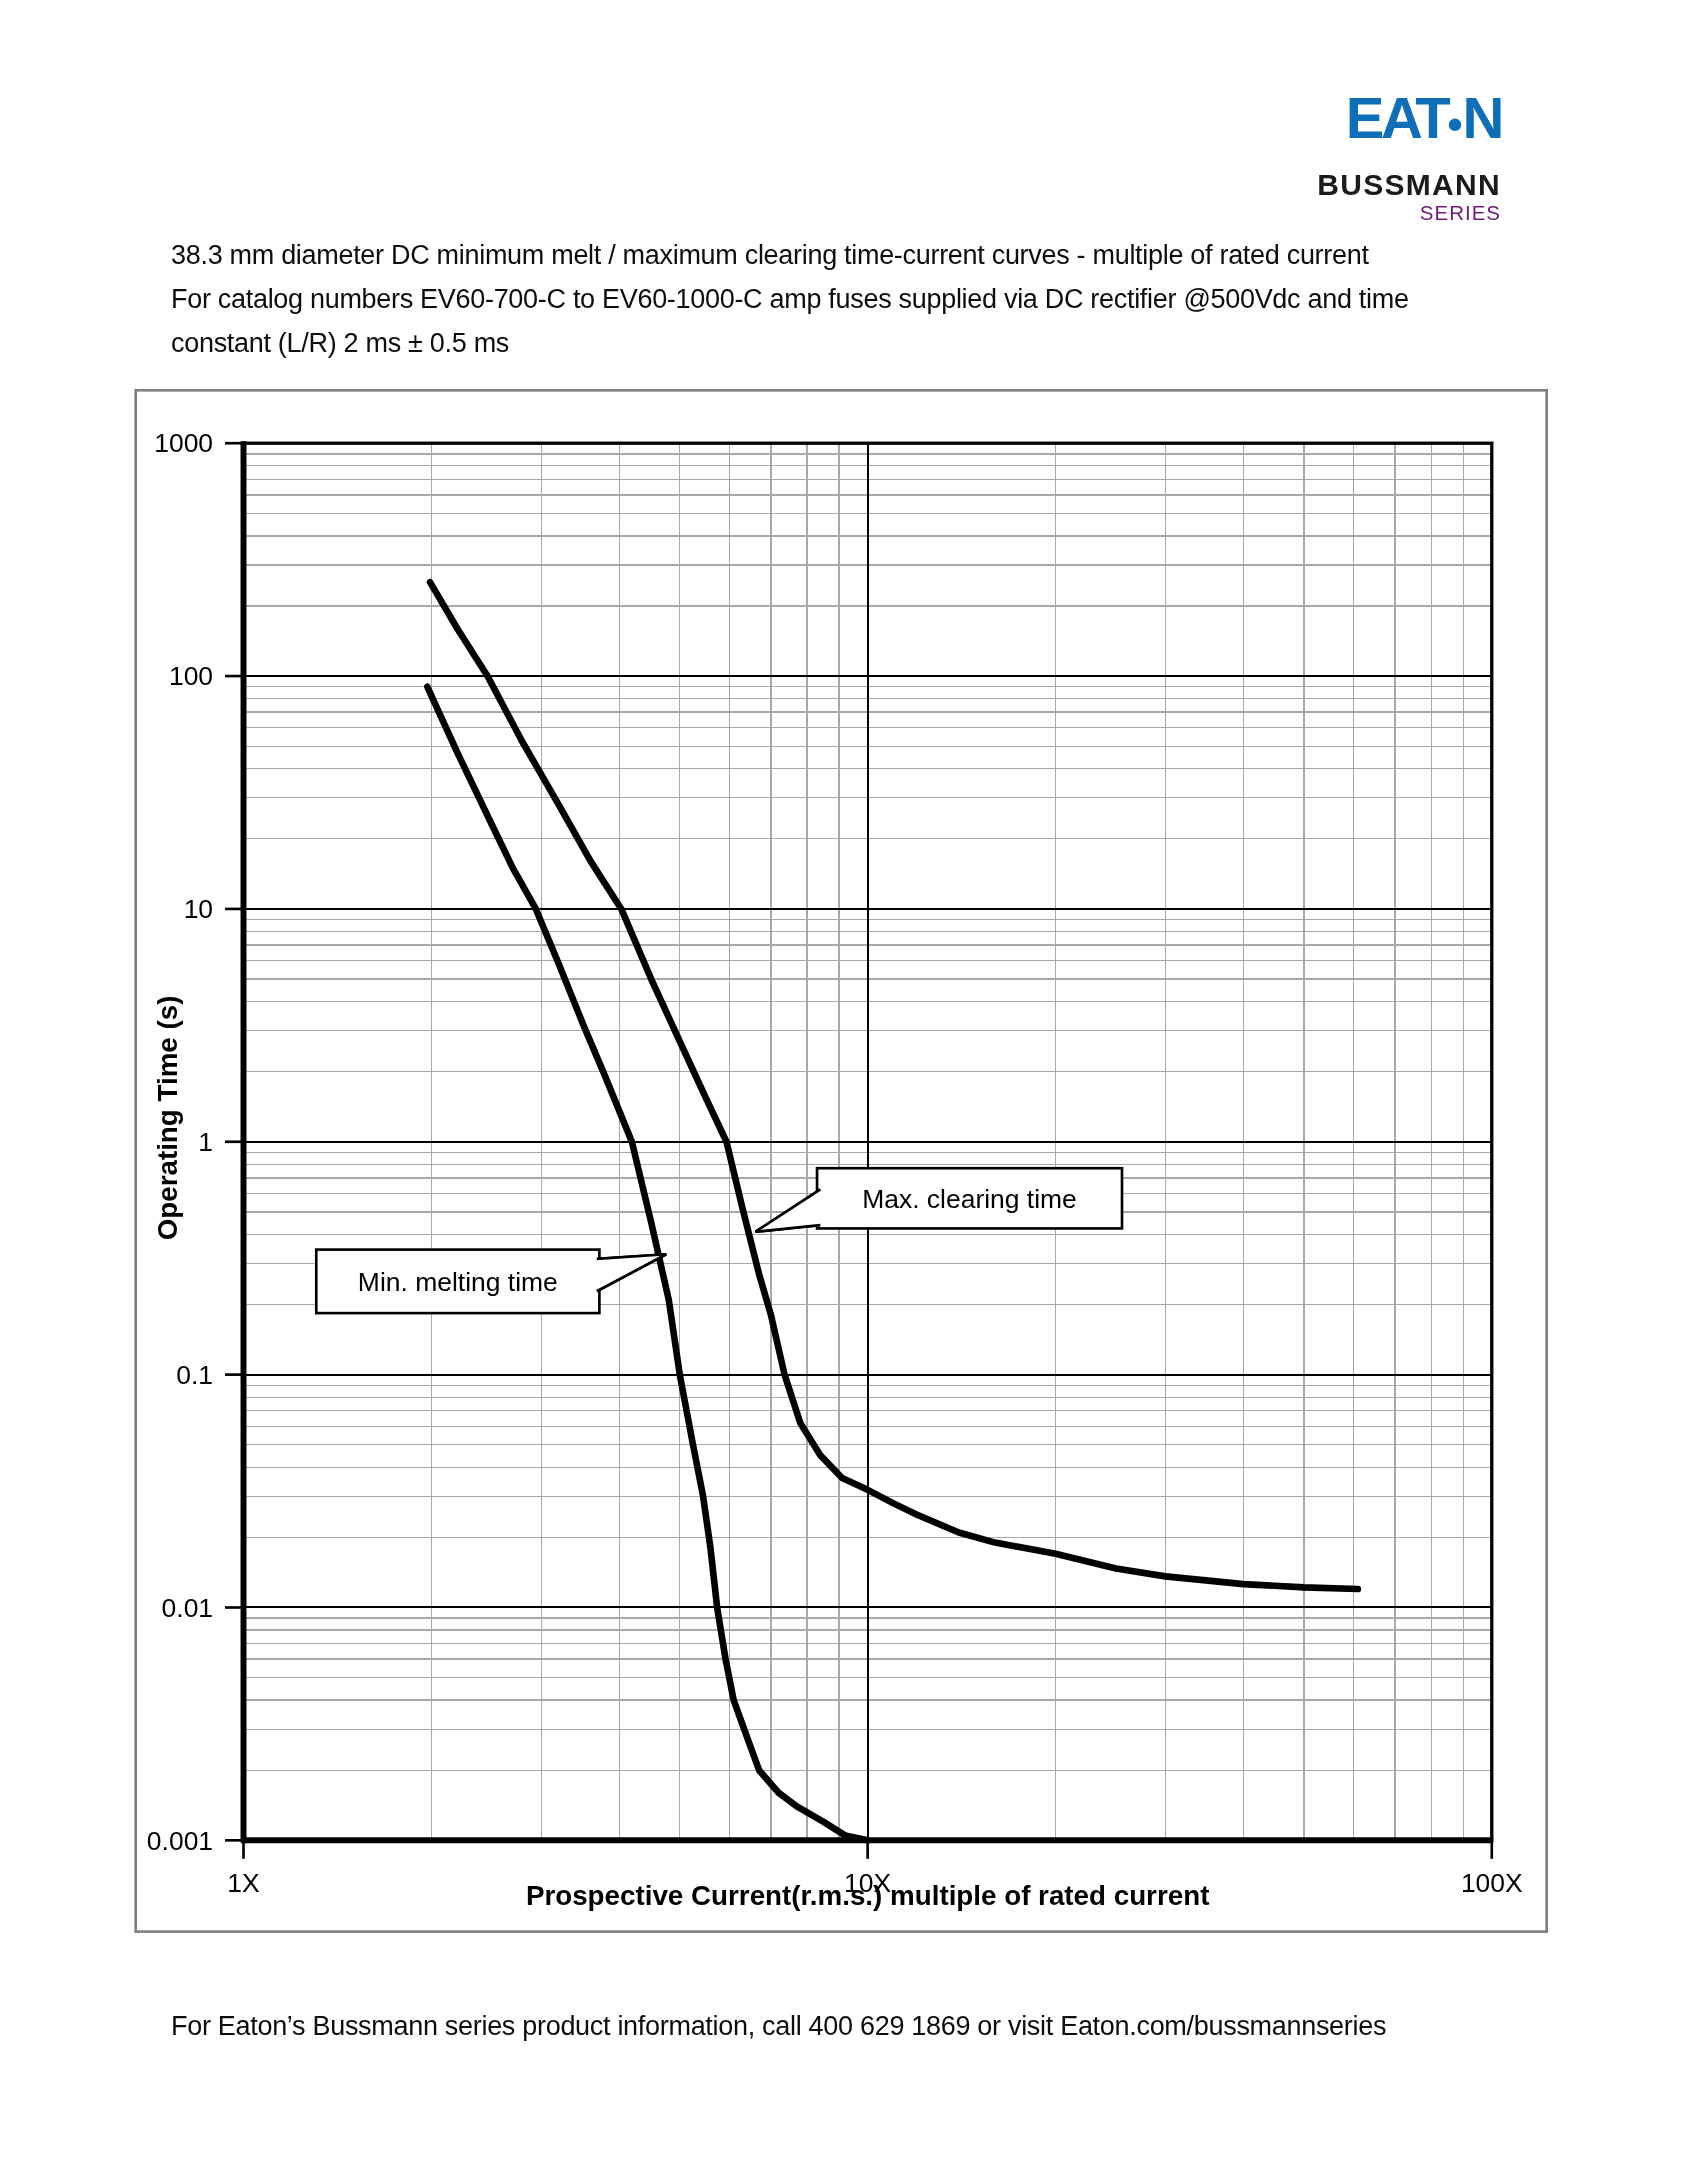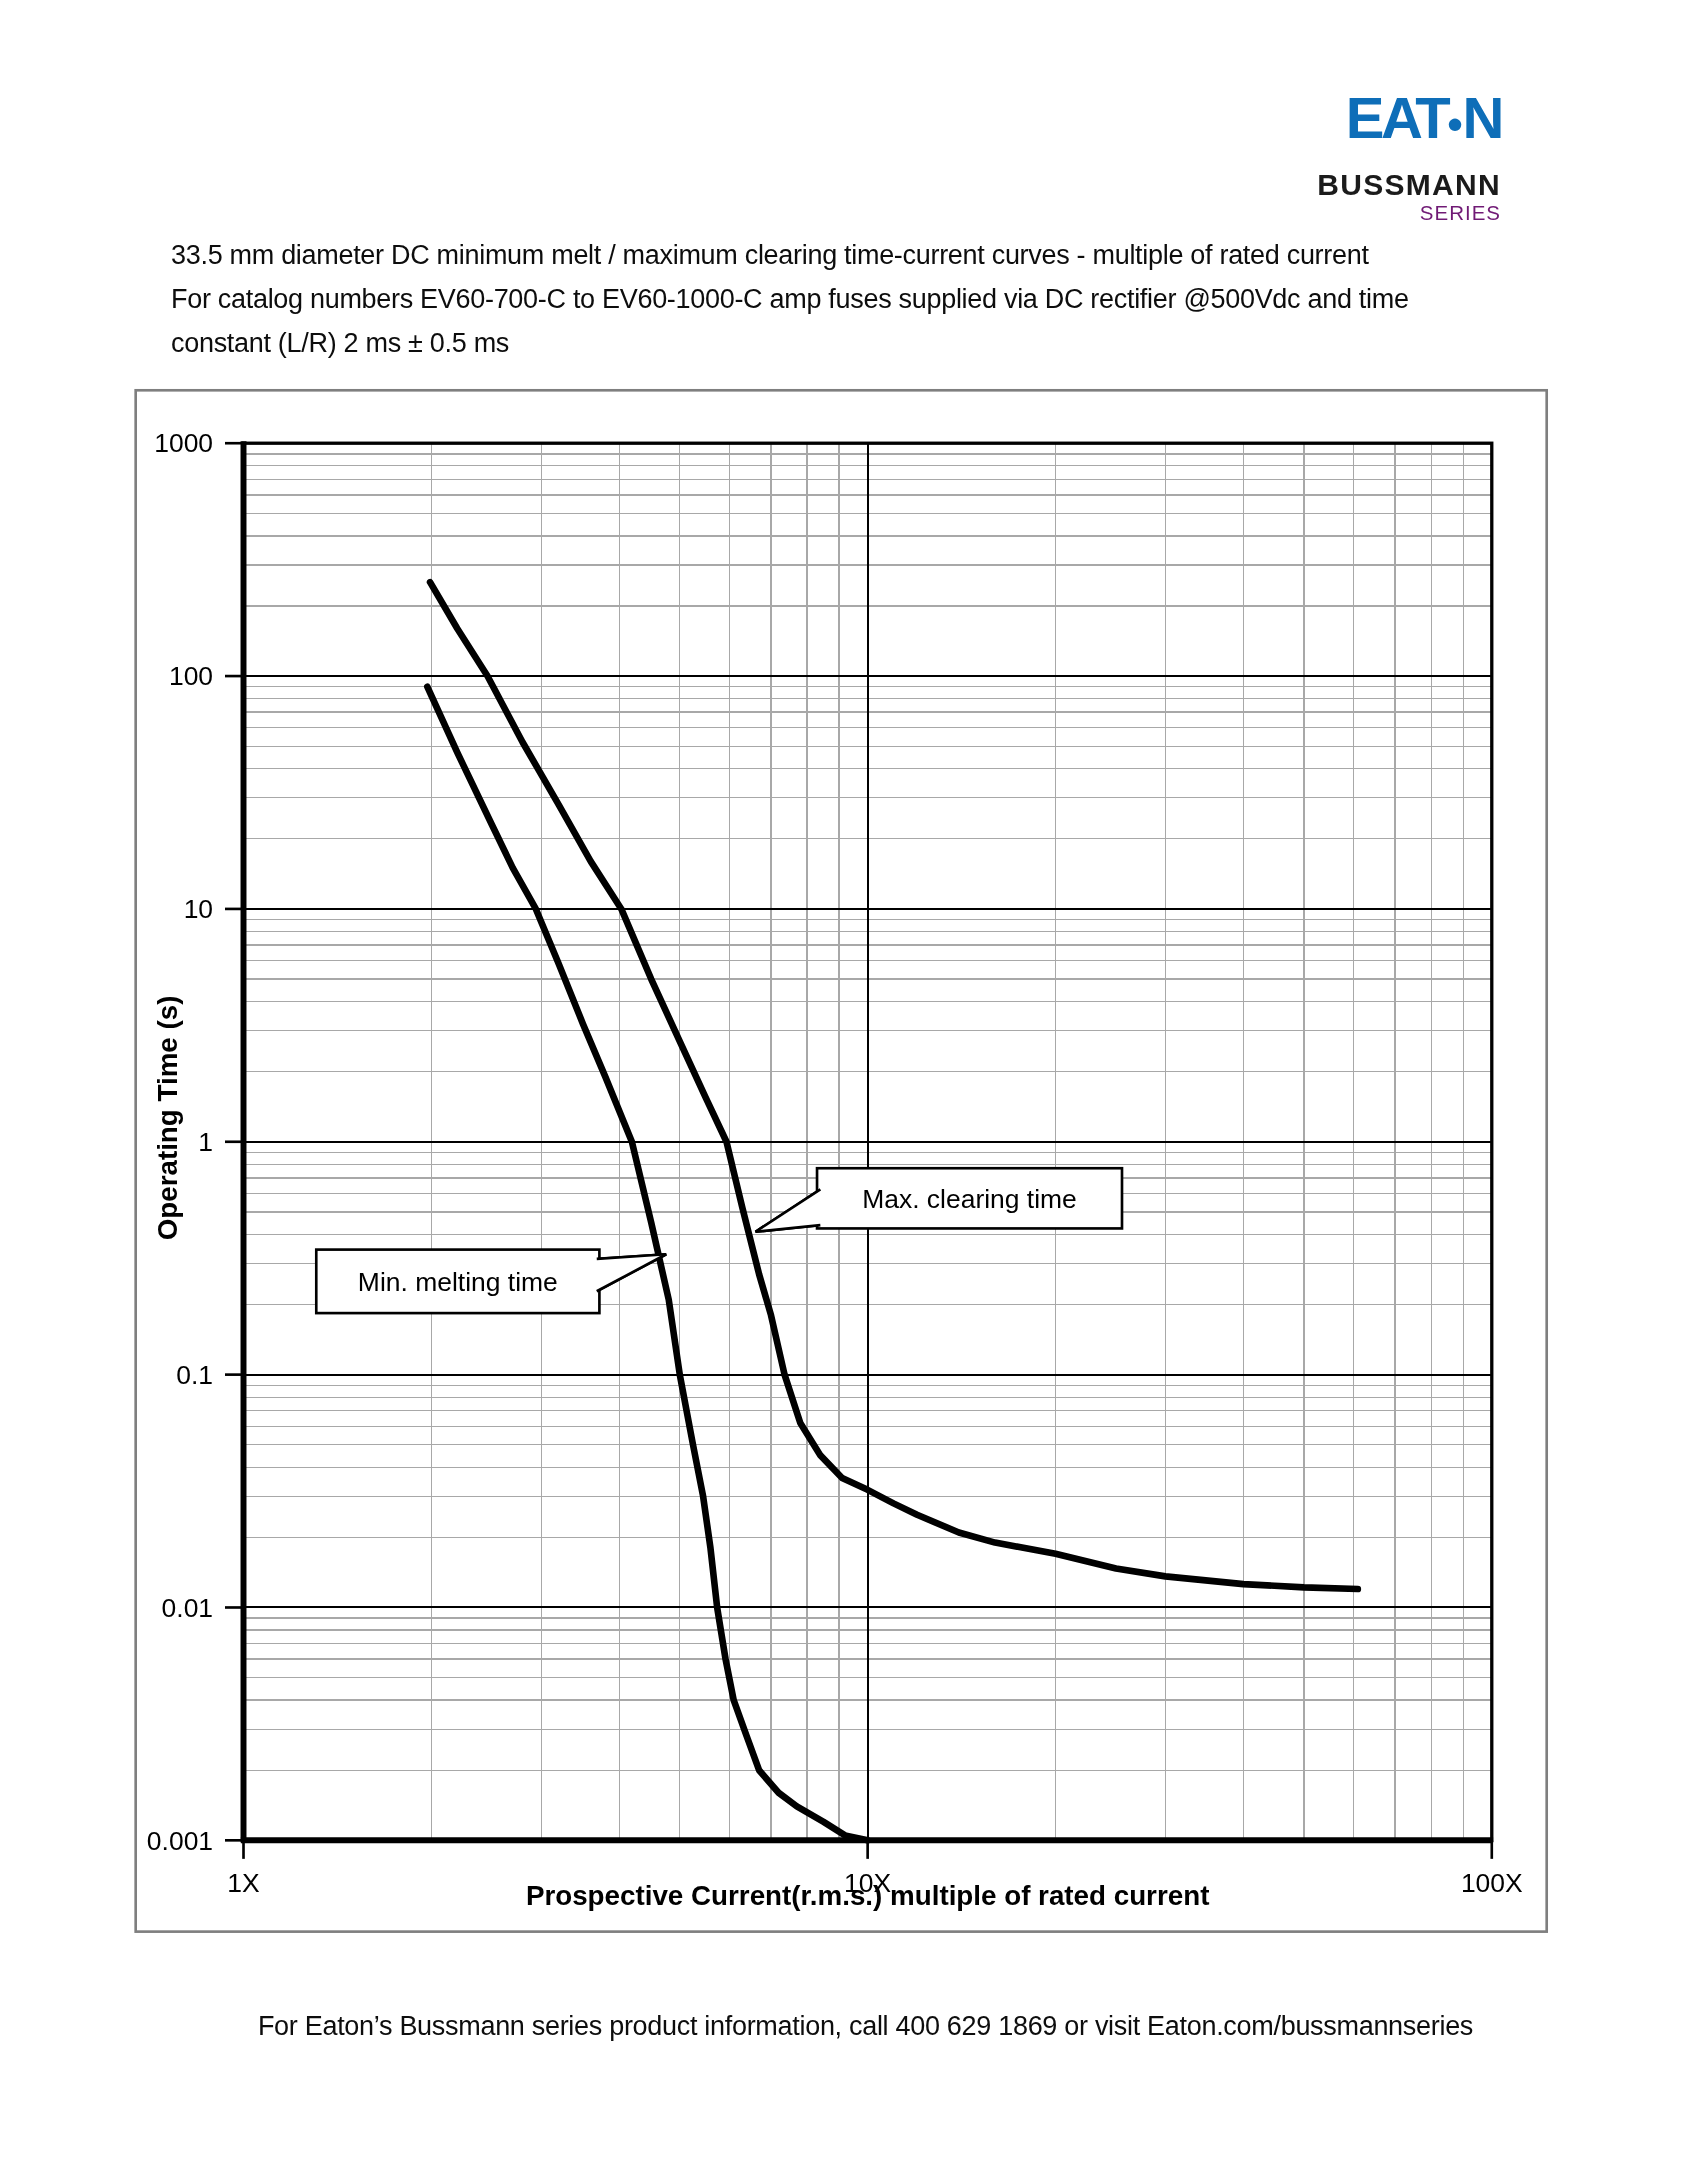--- a/index.html
+++ b/index.html
@@ -18,36 +18,36 @@
     color:#1b1b1b;margin-top:18px;
   }
   .logo-series{font-size:20.5px;line-height:23px;letter-spacing:1px;color:#701a75;}
   .title-block{
     position:absolute;left:171px;top:233px;width:1323px;
     font-size:27px;line-height:44px;letter-spacing:-0.3px;color:#0d0d0d;
   }
   .title-block div{white-space:nowrap;}
   .footer{
     position:absolute;left:171px;top:2011px;width:1389px;
-    font-size:27px;letter-spacing:-0.3px;color:#0d0d0d;white-space:nowrap;text-align:center;
+    font-size:27px;letter-spacing:-0.3px;color:#0d0d0d;white-space:nowrap;
   }
   #chart-root svg{position:absolute;left:0;top:0;}
   svg text{font-family:"Liberation Sans",sans-serif;}
 </style>
 </head>
 <body>
 
 <header class="logo">
   <div class="logo-eaton"><span>EAT</span><span class="dot">●</span><span>N</span></div>
   <div class="logo-bussmann">BUSSMANN</div>
   <div class="logo-series">SERIES</div>
 </header>
 
 <section class="title-block">
-  <div>33.5 mm diameter DC minimum melt / maximum clearing time-current curves - multiple of rated current</div>
+  <div>38.3 mm diameter DC minimum melt / maximum clearing time-current curves - multiple of rated current</div>
   <div>For catalog numbers EV60-700-C to EV60-1000-C amp fuses supplied via DC rectifier @500Vdc and time</div>
   <div>constant (L/R) 2 ms ± 0.5 ms</div>
 </section>
 
 <div id="chart-root">
     <svg viewBox="0 0 2550 3300" width="1687" height="2183">
       <rect x="205" y="590" width="2133" height="2330" fill="none" stroke="#7f7f7f" stroke-width="4"></rect>
       <g stroke="#a8a8a8" stroke-width="2" shape-rendering="crispEdges">
         <line x1="652.0218009089663" y1="670" x2="652.0218009089663" y2="2782"></line>
         <line x1="818.1639038280015" y1="670" x2="818.1639038280015" y2="2782"></line>

